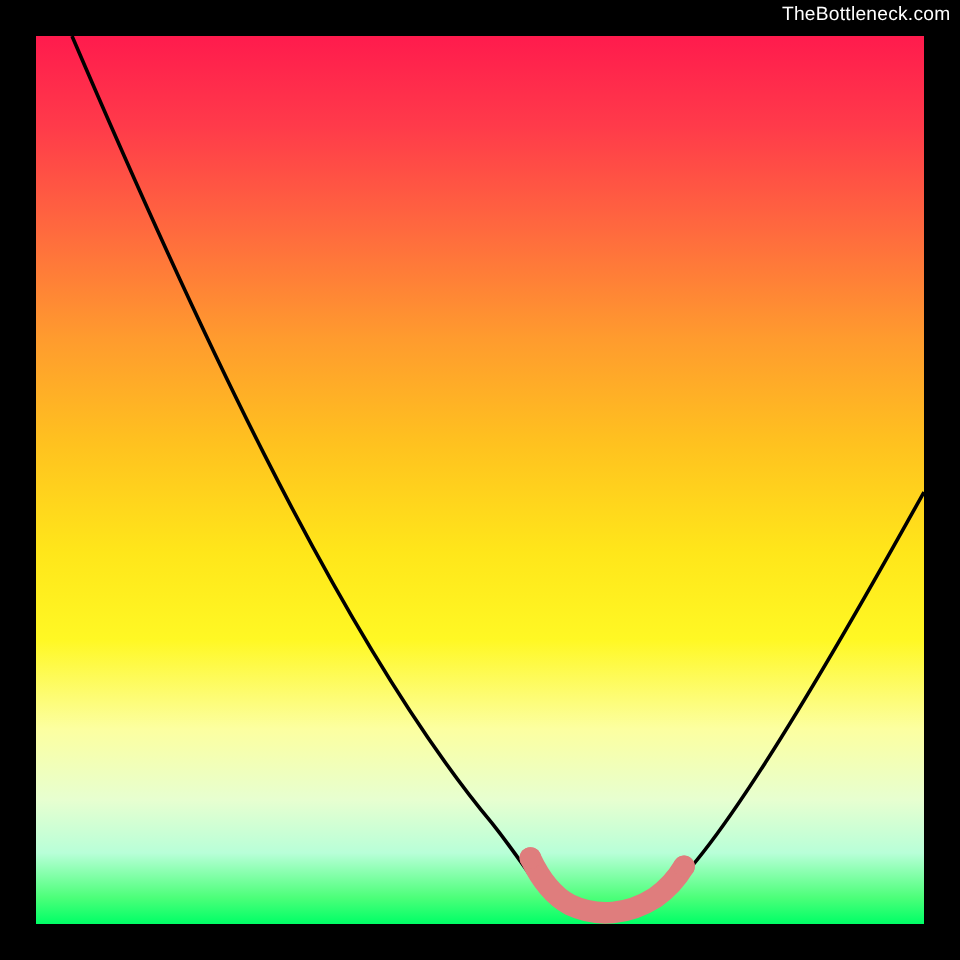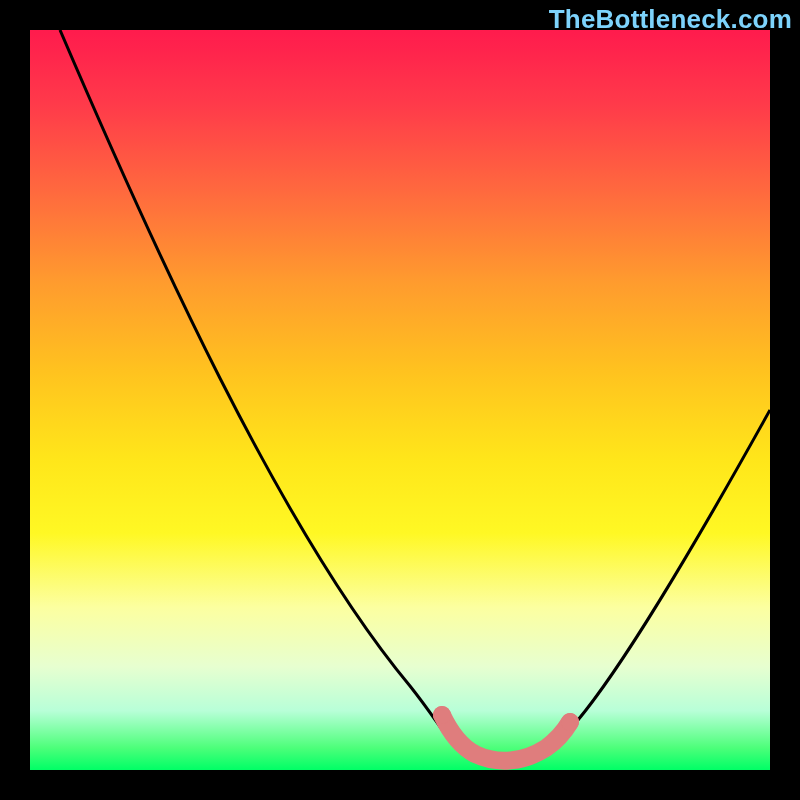--- a/index.html
+++ b/index.html
@@ -46,23 +46,23 @@
   svg.curve {
     position: absolute;
     left: 0; top: 0;
     width: 100%;
     height: 100%;
   }
   .watermark {
     position: absolute;
     top: 4px;
     right: 8px;
-    font-size: 26px;
-    font-weight: bold;
-    color: #7dd3fc;
+    font-size: 16px;
+    font-weight: normal;
+    color: #ffffff;
     letter-spacing: 0.2px;
     user-select: none;
   }
 </style>
 </head>
 <body>
 
 <div class="outer">
   <div class="plot">
     <div class="gradient"></div>

